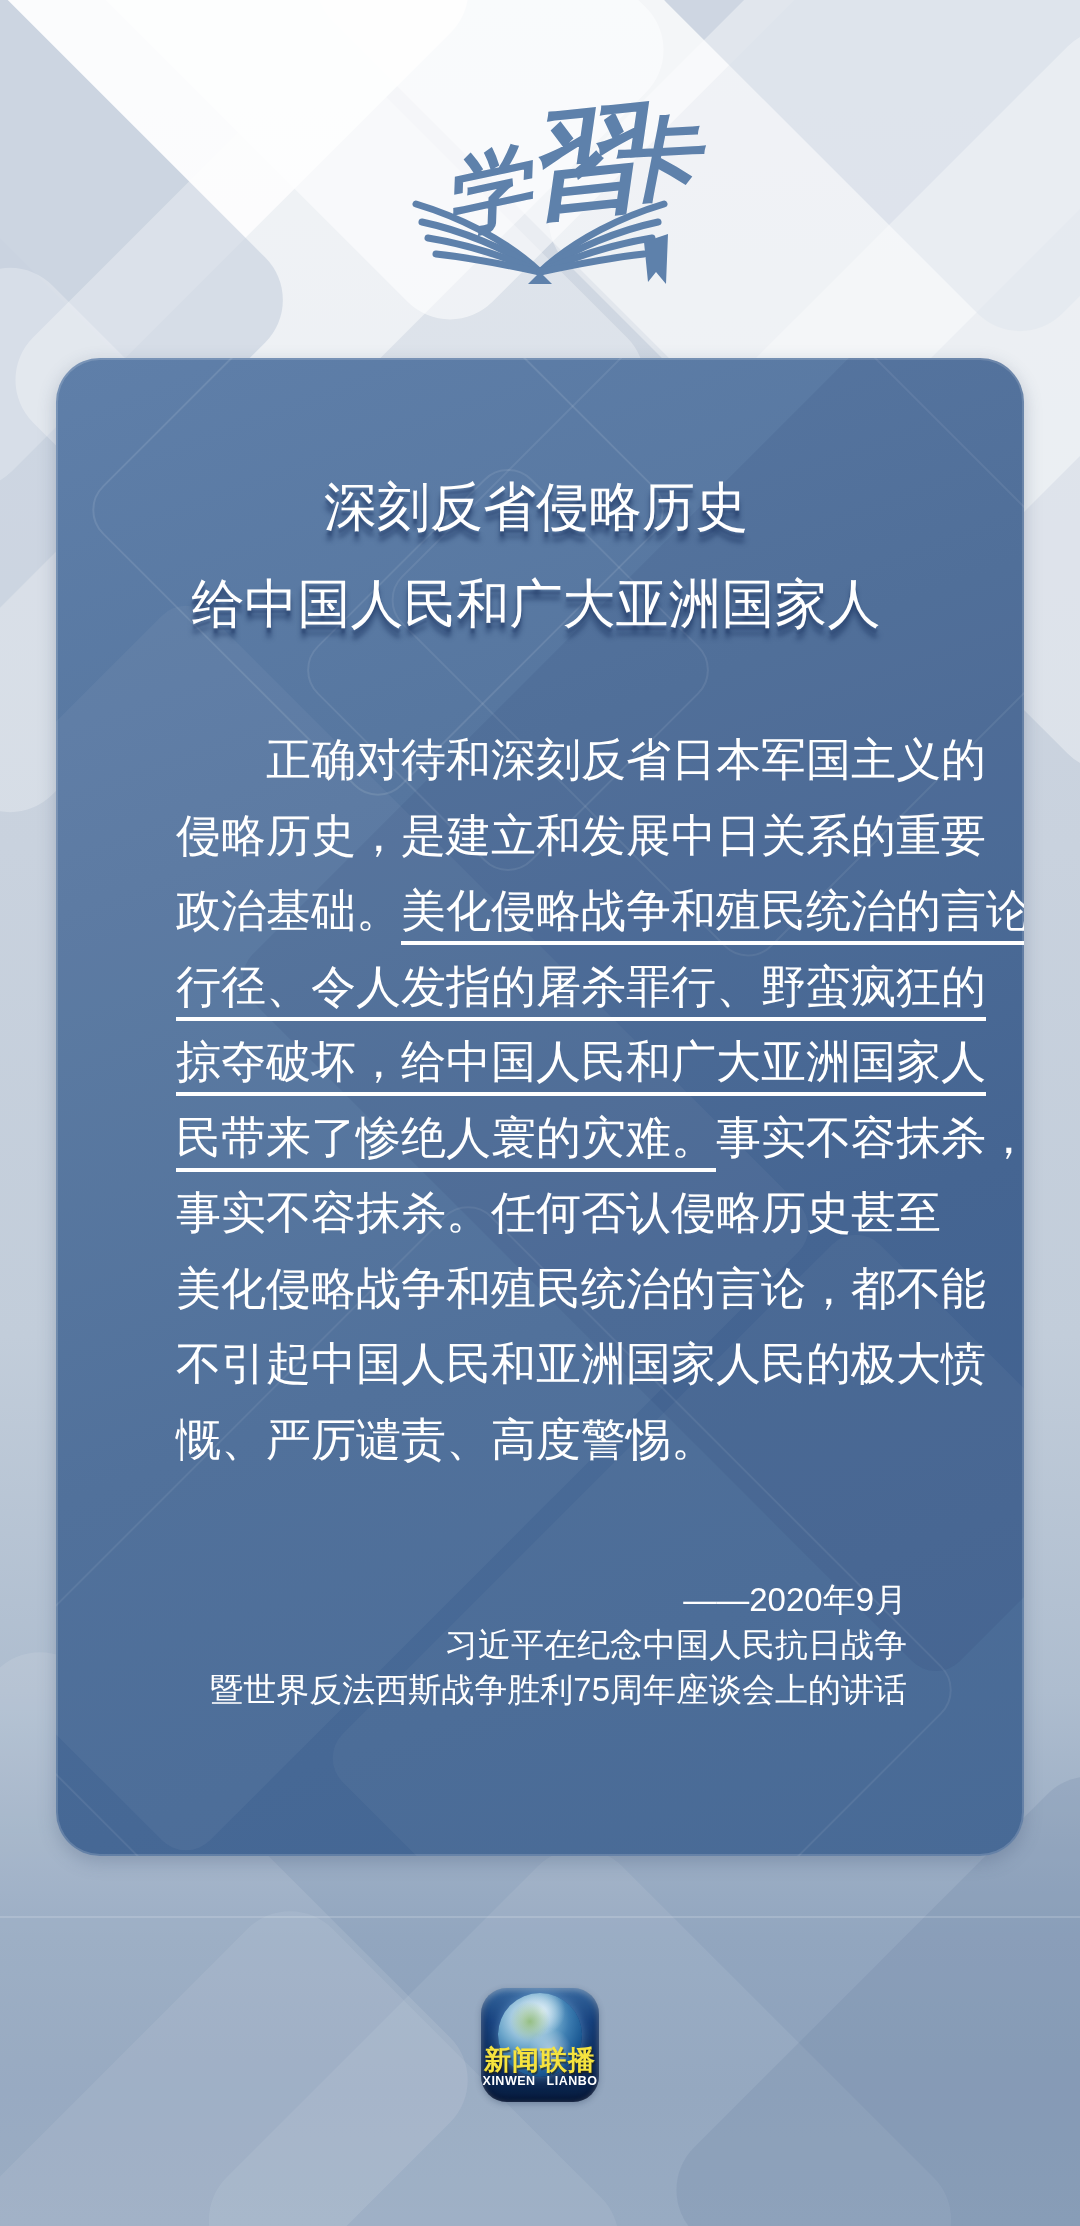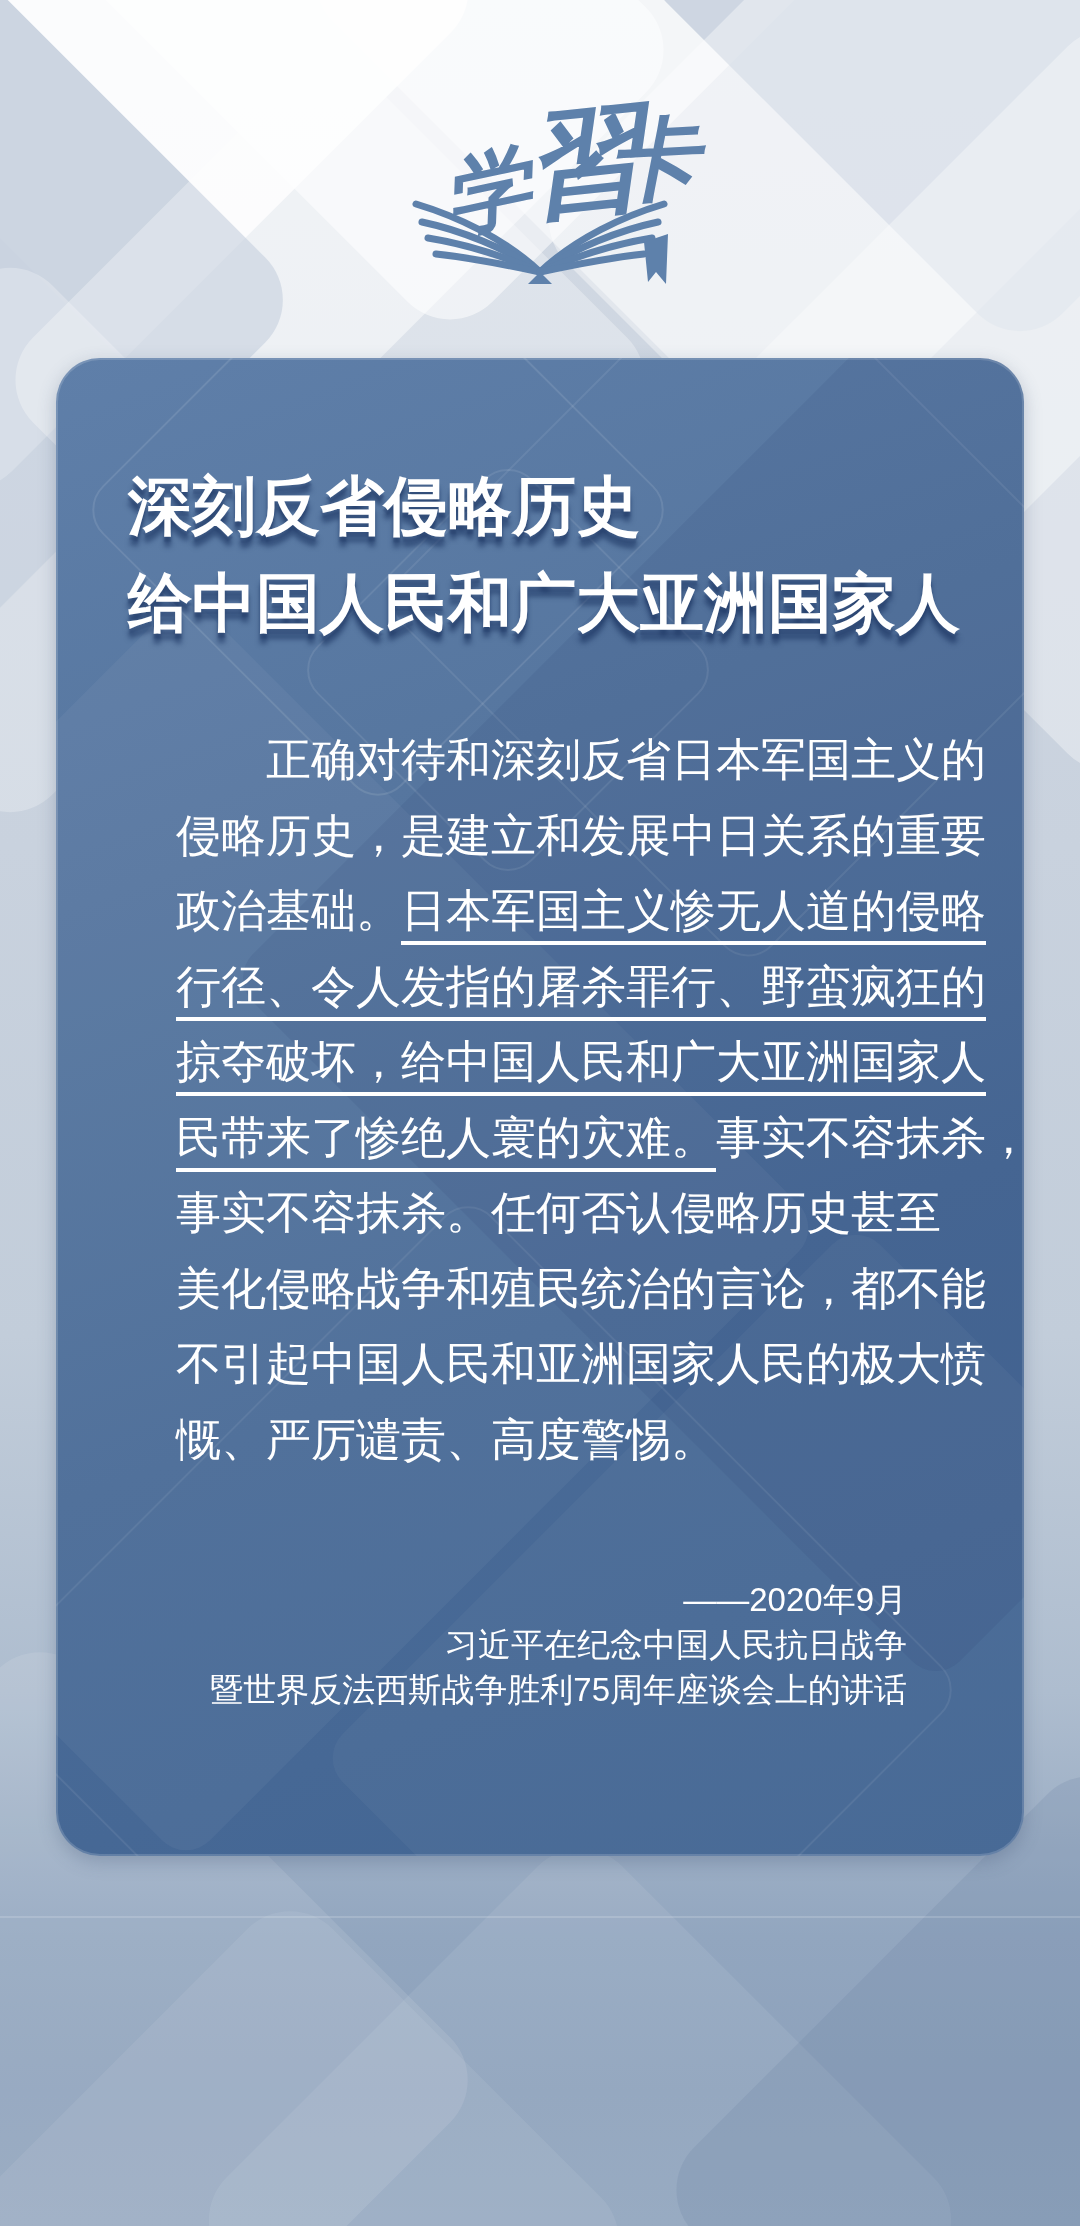--- a/index.html
+++ b/index.html
@@ -46,21 +46,21 @@
   .pat{position:absolute;transform:rotate(45deg);border-radius:34px;}
   .p1{width:420px;height:420px;left:110px;top:-60px;border:2px solid rgba(255,255,255,.10);}
   .p2{width:520px;height:520px;left:430px;top:-20px;border:2px solid rgba(255,255,255,.08);}
   .p3{width:300px;height:300px;left:300px;top:160px;border:2px solid rgba(255,255,255,.09);}
   .p4{width:900px;height:900px;left:-320px;top:420px;background:rgba(255,255,255,.045);}
   .p5{width:1000px;height:1000px;left:380px;top:120px;background:rgba(15,35,80,.07);}
   .p6{width:700px;height:700px;left:60px;top:980px;border:2px solid rgba(255,255,255,.07);}
   .p7{width:760px;height:760px;left:420px;top:1020px;background:rgba(255,255,255,.035);}
   .card-content{position:relative;padding:100px 80px 0 72px;}
   .title{
-    text-align:left;color:#ffffff;font-weight:bold;font-size:64px;line-height:97px;
+    text-align:center;color:#ffffff;font-weight:normal;font-size:53px;line-height:97px;
     text-shadow:0 10px 5px rgba(25,50,95,.60),0 5px 2px rgba(25,50,95,.35);
     white-space:nowrap;
   }
   .body-text{margin-top:70px;color:#ffffff;font-size:45px;line-height:75.5px;margin-left:48px;}
   .body-line{white-space:nowrap;}
   .body-line.indent{text-indent:90px;}
   .u{text-decoration:underline;text-decoration-thickness:4px;text-underline-offset:15px;}
   .attribution{
     margin-top:100px;padding-right:37px;text-align:right;color:#ffffff;
     font-size:33px;line-height:45px;white-space:nowrap;
@@ -144,32 +144,37 @@
 
     <div class="card-content">
       <div class="title">
         <div>深刻反省侵略历史</div>
         <div>给中国人民和广大亚洲国家人</div>
       </div>
 
       <div class="body-text">
           <div class="body-line indent"><span>正确对待和深刻反省日本军国主义的</span></div>
           <div class="body-line"><span>侵略历史，是建立和发展中日关系的重要</span></div>
-          <div class="body-line"><span>政治基础。</span><span class="u">日本军国主义惨无人道的侵略</span></div>
+          <div class="body-line"><span>政治基础。</span><span class="u">美化侵略战争和殖民统治的言论</span></div>
           <div class="body-line"><span class="u">行径、令人发指的屠杀罪行、野蛮疯狂的</span></div>
           <div class="body-line"><span class="u">掠夺破坏，给中国人民和广大亚洲国家人</span></div>
           <div class="body-line"><span class="u">民带来了惨绝人寰的灾难。</span><span>事实不容抹杀，</span></div>
           <div class="body-line"><span>事实不容抹杀。任何否认侵略历史甚至</span></div>
           <div class="body-line"><span>美化侵略战争和殖民统治的言论，都不能</span></div>
           <div class="body-line"><span>不引起中国人民和亚洲国家人民的极大愤</span></div>
           <div class="body-line"><span>慨、严厉谴责、高度警惕。</span></div>
         </div>
 
       <div class="attribution">
         <div>——2020年9月</div>
         <div>习近平在纪念中国人民抗日战争</div>
         <div>暨世界反法西斯战争胜利75周年座谈会上的讲话</div>
       </div>
     </div>
   </div>
 
+  <div class="app-icon">
+    <div class="globe"></div>
+    <div class="icon-cn">新闻联播</div>
+    <div class="icon-en">XINWEN LIANBO</div>
+  </div>
 
 </div>
 
 </body></html>

